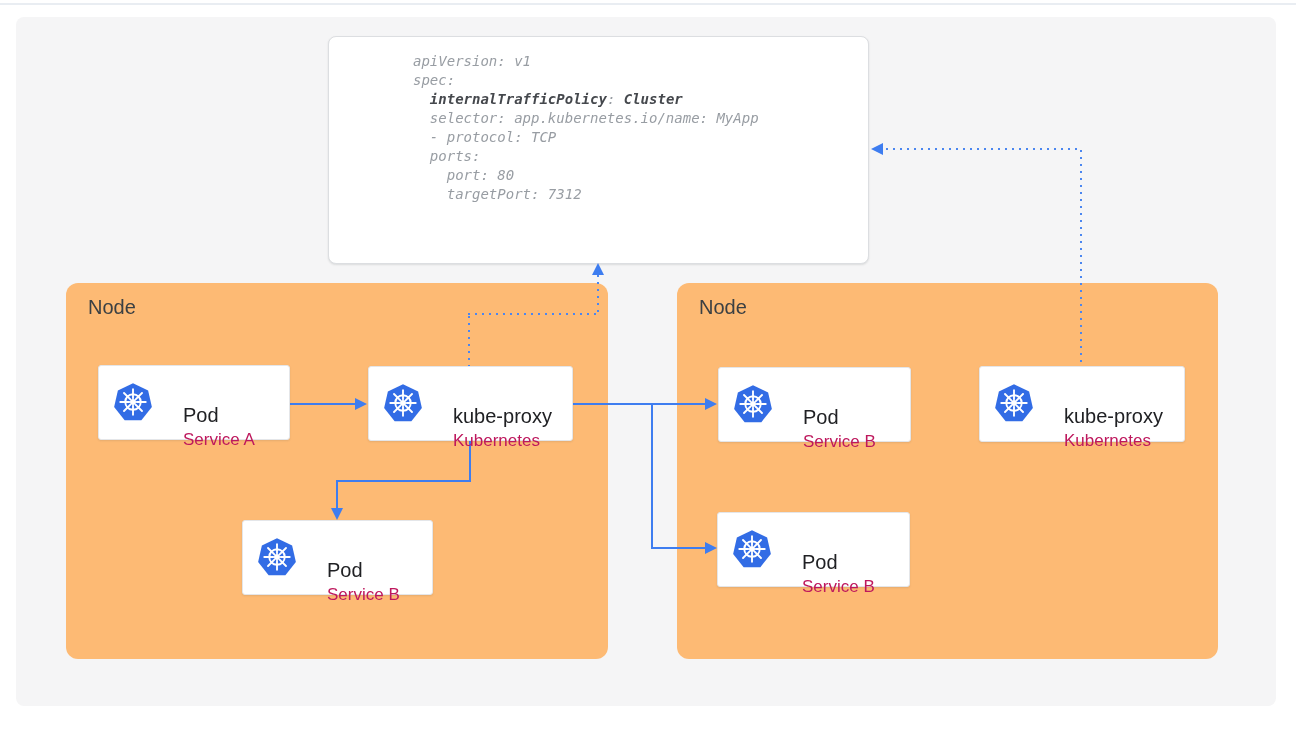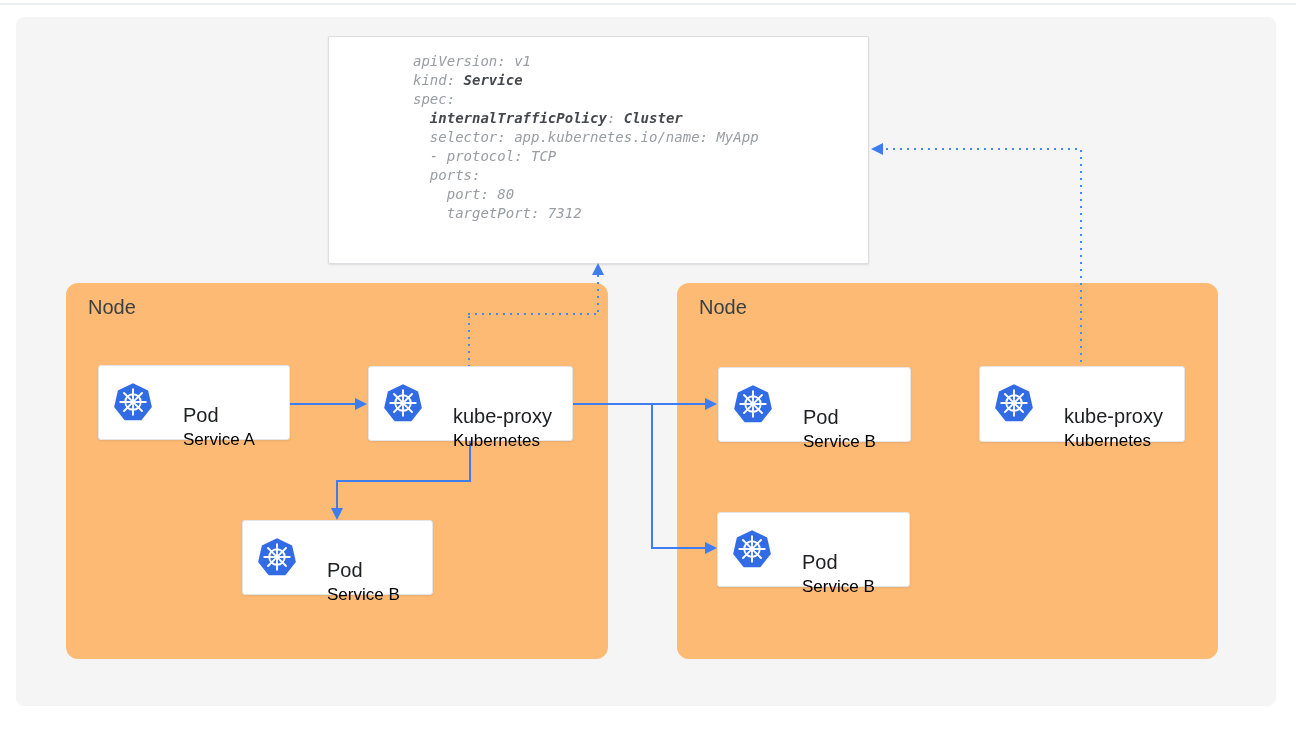--- a/index.html
+++ b/index.html
@@ -12,24 +12,24 @@
   .node{position:absolute;background:#fdba74;border-radius:12px;}
   .node-label{padding:13px 0 0 22px;font-size:20px;color:#3b4043;}
   .card{
     position:absolute;background:#ffffff;border:1px solid #e4e6e9;border-radius:3px;
     box-shadow:0 1px 2px rgba(60,64,67,.12);box-sizing:border-box;
     display:flex;align-items:center;
   }
   .k8s-icon{position:absolute;left:14px;top:16px;width:40px;height:40px;}
   .card-text{position:absolute;left:84px;top:11px;}
   .card-title{font-size:20px;line-height:25px;color:#202124;margin-top:26px;}
-  .card-subtitle{font-size:17px;line-height:24px;color:#000000;}
+  .card-subtitle{font-size:17px;line-height:24px;color:#be185d;}
   .yaml-card{
     position:absolute;left:328px;top:36px;width:541px;height:228px;background:#ffffff;
-    border:1px solid #dcdee1;border-radius:2px;box-shadow:0 1px 2px rgba(60,64,67,.14);
+    border:1px solid #dcdee1;border-radius:8px;box-shadow:0 1px 2px rgba(60,64,67,.14);
     box-sizing:border-box;
   }
   .yaml-code{
     padding:15px 0 0 84px;font-family:"DejaVu Sans Mono", monospace;font-style:italic;
     font-size:14px;line-height:19px;color:#989da3;
   }
   .yaml-line{white-space:pre;}
   .yaml-bold{font-weight:700;color:#45484d;}
   .hline{position:absolute;height:2px;background:#3e7df0;}
   .vline{position:absolute;width:2px;background:#3e7df0;}
@@ -44,21 +44,20 @@
 </head>
 <body>
 
 <div class="stage">
   <div class="top-hairline"></div>
   <div class="panel"></div>
 
   <div class="yaml-card">
     <div class="yaml-code">
       <div class="yaml-line">apiVersion: v1</div>
-      <div class="yaml-line"><span>kind: </span><span class="yaml-bold">Service</span></div>
       <div class="yaml-line">spec:</div>
       <div class="yaml-line"><span class="yaml-bold">  internalTrafficPolicy</span><span>: </span><span class="yaml-bold">Cluster</span></div>
       <div class="yaml-line">  selector: app.kubernetes.io/name: MyApp</div>
       <div class="yaml-line">  - protocol: TCP</div>
       <div class="yaml-line">  ports:</div>
       <div class="yaml-line">    port: 80</div>
       <div class="yaml-line">    targetPort: 7312</div>
     </div>
   </div>
 

